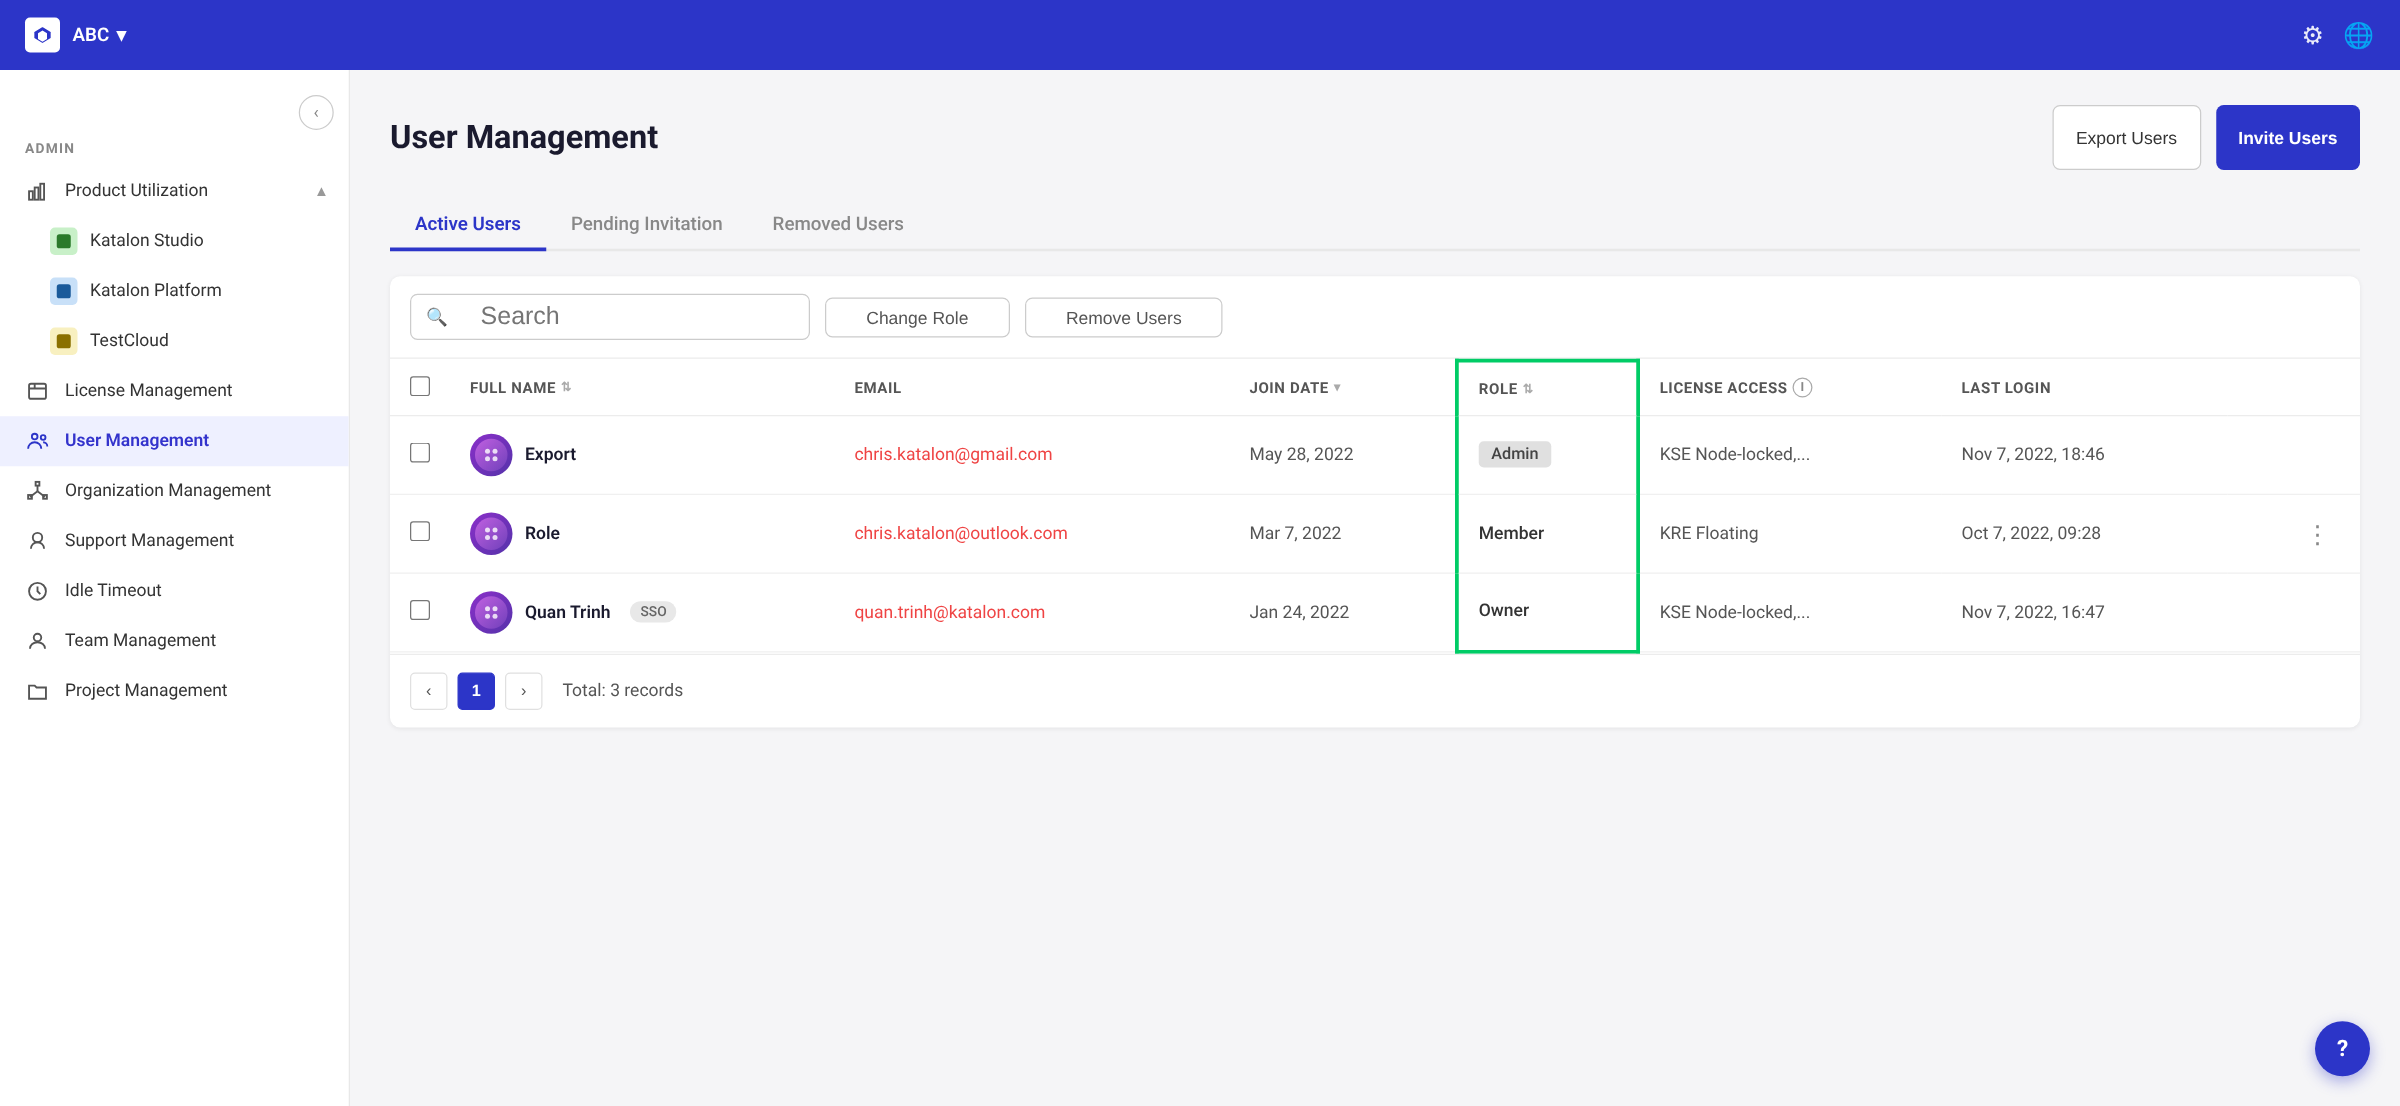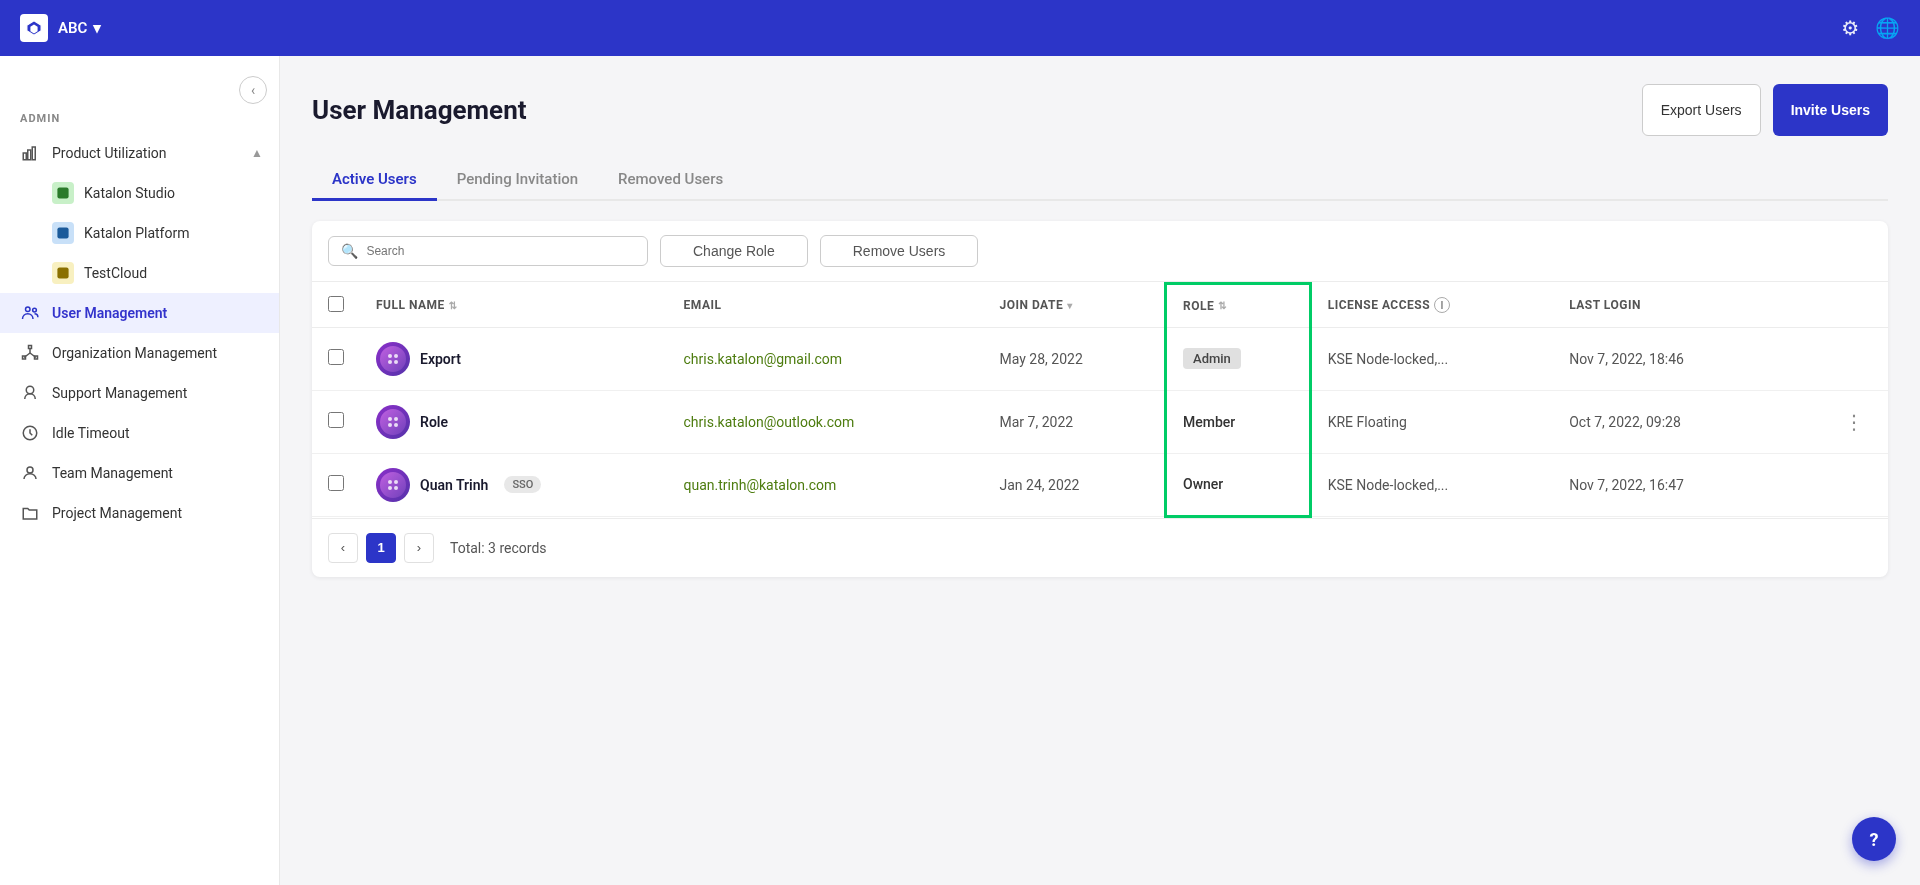--- a/index.html
+++ b/index.html
@@ -73,21 +73,21 @@
       width: 20px; height: 20px;
       display: flex; align-items: center; justify-content: center;
       font-size: 16px;
     }
     .sidebar-collapse-btn {
       position: absolute;
       right: 16px;
       font-size: 12px;
       color: #999;
     }
-    .sub-items { padding-left: 12px; text-align: center; }
+    .sub-items { padding-left: 0; text-align: center; }
     .sub-item {
       display: flex;
       align-items: center;
       padding: 9px 20px 9px 40px;
       gap: 10px;
       cursor: pointer;
       font-size: 14px;
       color: #333;
     }
     .sub-item-icon {
@@ -201,24 +201,25 @@
       border: 1.5px solid #ccc;
       border-radius: 6px;
       padding: 6px 12px;
       gap: 8px;
       flex: 0 0 320px;
       background: white;
     }
     .search-wrapper input {
       border: none;
       outline: none;
-      font-size: 12px;
+      font-size: 20px;
       color: #333;
       width: 100%;
       background: transparent;
+      margin-left: 18px;
     }
     .search-icon { color: #999; font-size: 14px; }
     .btn-toolbar {
       padding: 7px 32px;
       border: 1.5px solid #ccc;
       background: white;
       border-radius: 6px;
       cursor: pointer;
       font-size: 14px;
       color: #555;
@@ -290,21 +291,21 @@
       display: inline-flex;
       align-items: center;
       background: #e8e8e8;
       border-radius: 10px;
       padding: 2px 8px;
       font-size: 11px;
       color: #666;
       margin-left: 6px;
       font-weight: 500;
     }
-    .email-cell { color: #4d7c0f; }
+    .email-cell { color: #ef4444; }
     .date-cell { color: #555; }
     .role-cell { font-size: 14px; color: #333; font-weight: 500; }
     .role-badge-admin {
       display: inline-block;
       background: #e0e0e0;
       border-radius: 4px;
       padding: 3px 10px;
       font-size: 13px;
       color: #444;
       font-weight: 500;
@@ -422,20 +423,30 @@
       <div class="sub-item">
         <div class="sub-item-icon si-yellow">
           <svg width="14" height="14" viewBox="0 0 20 20" fill="#8a7000">
               <rect x="2" y="2" width="16" height="16" rx="3"></rect>
             </svg>
         </div>
         <span>TestCloud</span>
       </div>
     </div>
 
+    <div class="sidebar-item">
+      <span class="item-icon">
+        <svg width="18" height="18" viewBox="0 0 24 24" fill="none" stroke="#555" stroke-width="2">
+          <rect x="3" y="4" width="18" height="16" rx="2"></rect>
+            <line x1="3" y1="9" x2="21" y2="9"></line>
+            <line x1="9" y1="4" x2="9" y2="9"></line>
+        </svg>
+      </span>
+      <span>License Management</span>
+    </div>
 
     <div class="sidebar-item active">
       <span class="item-icon">
         <svg width="18" height="18" viewBox="0 0 24 24" fill="none" stroke="#2c35c8" stroke-width="2">
           <circle cx="9" cy="7" r="3"></circle>
             <path d="M2 20c0-4 3-7 7-7s7 3 7 7"></path>
             <circle cx="18" cy="8" r="2.5"></circle>
             <path d="M18 13c2.5 0 4.5 2 4.5 4.5"></path>
         </svg>
       </span>

